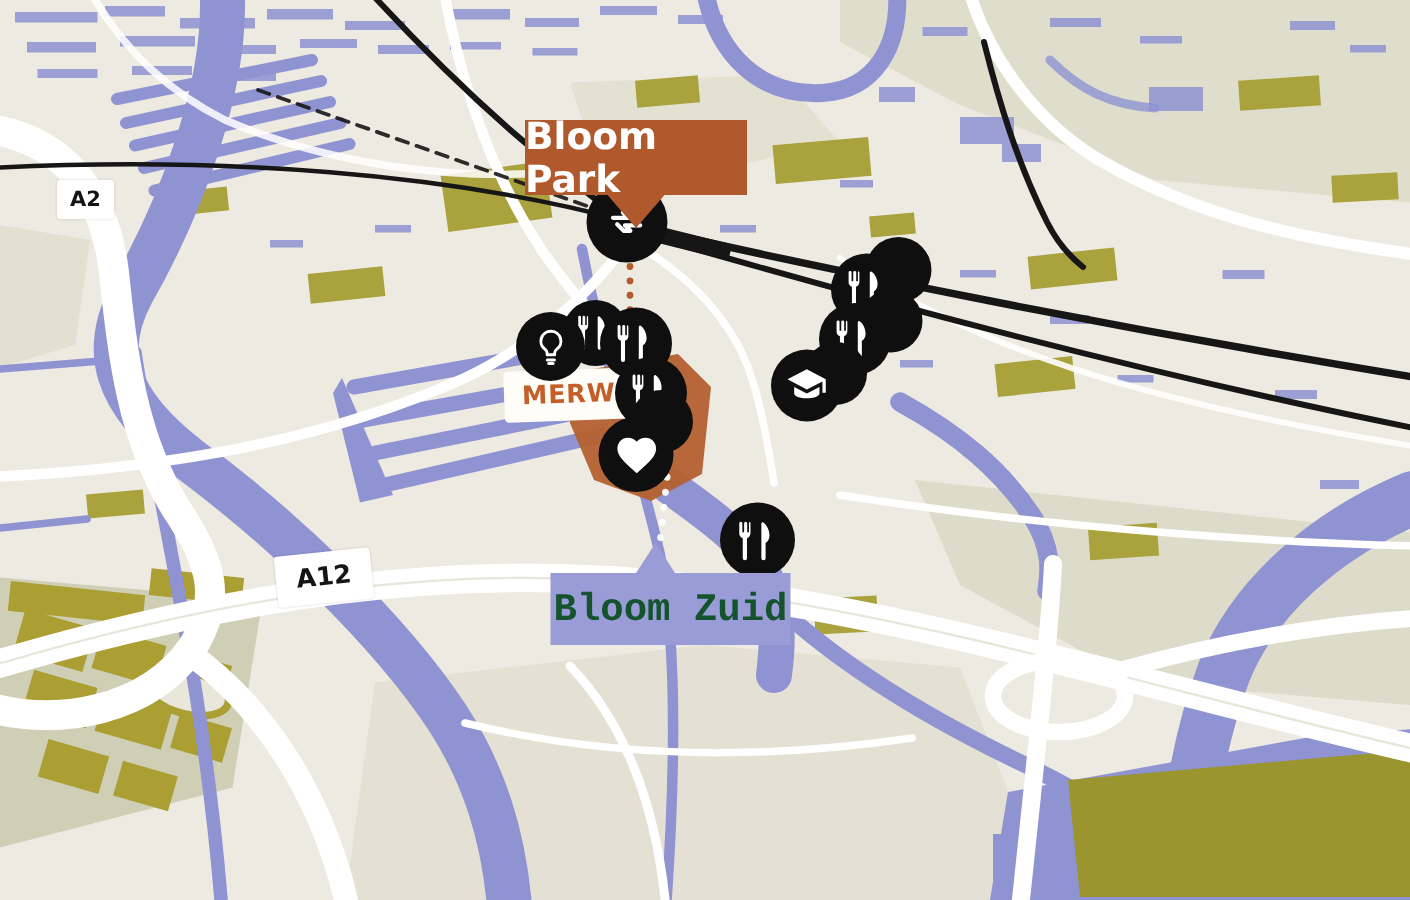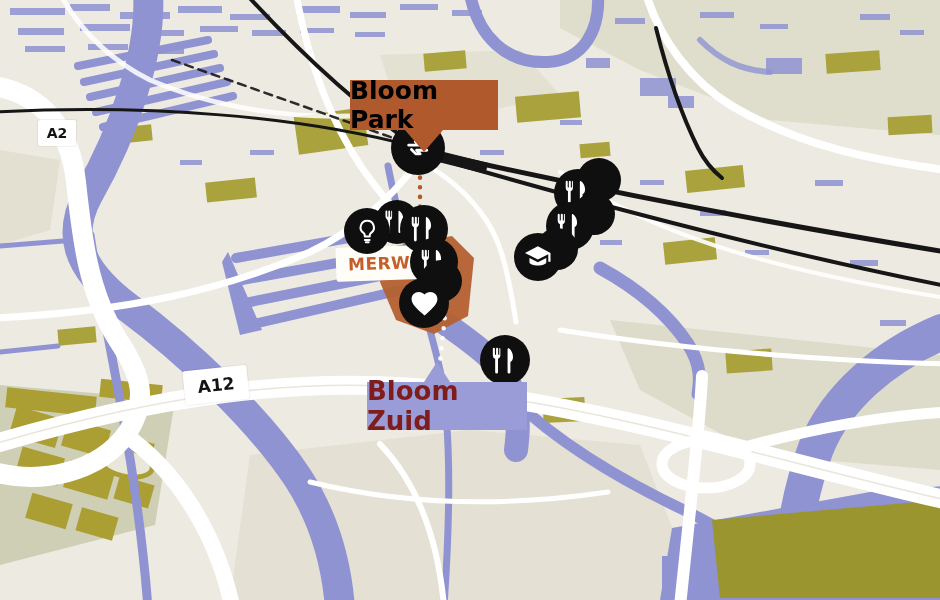--- a/index.html
+++ b/index.html
@@ -265,20 +265,20 @@
       </div>
     </div>
 
   <div class="layer">
     <div class="road-badge a2">
       <span>A2</span>
     </div>
     <div class="road-badge a12">
       <span>A12</span>
     </div>
-    <div class="region-label park" id="lbl-park" style="--lbl-bg: #b0592c; color: #000000;">
+    <div class="region-label park" id="lbl-park" style="--lbl-bg: #b0592c; color: #ffffff;">
       <span>Bloom Park</span>
     </div>
-    <div class="region-label zuid" id="lbl-zuid" style="--lbl-bg: #9a9cd7; color: #7f1d1d;">
+    <div class="region-label zuid" id="lbl-zuid" style="--lbl-bg: #9a9cd7; color: #14532d; font-family: Liberation Mono, monospace;">
       <span>Bloom Zuid</span>
     </div>
   </div>
 </div>
 
 </body></html>

